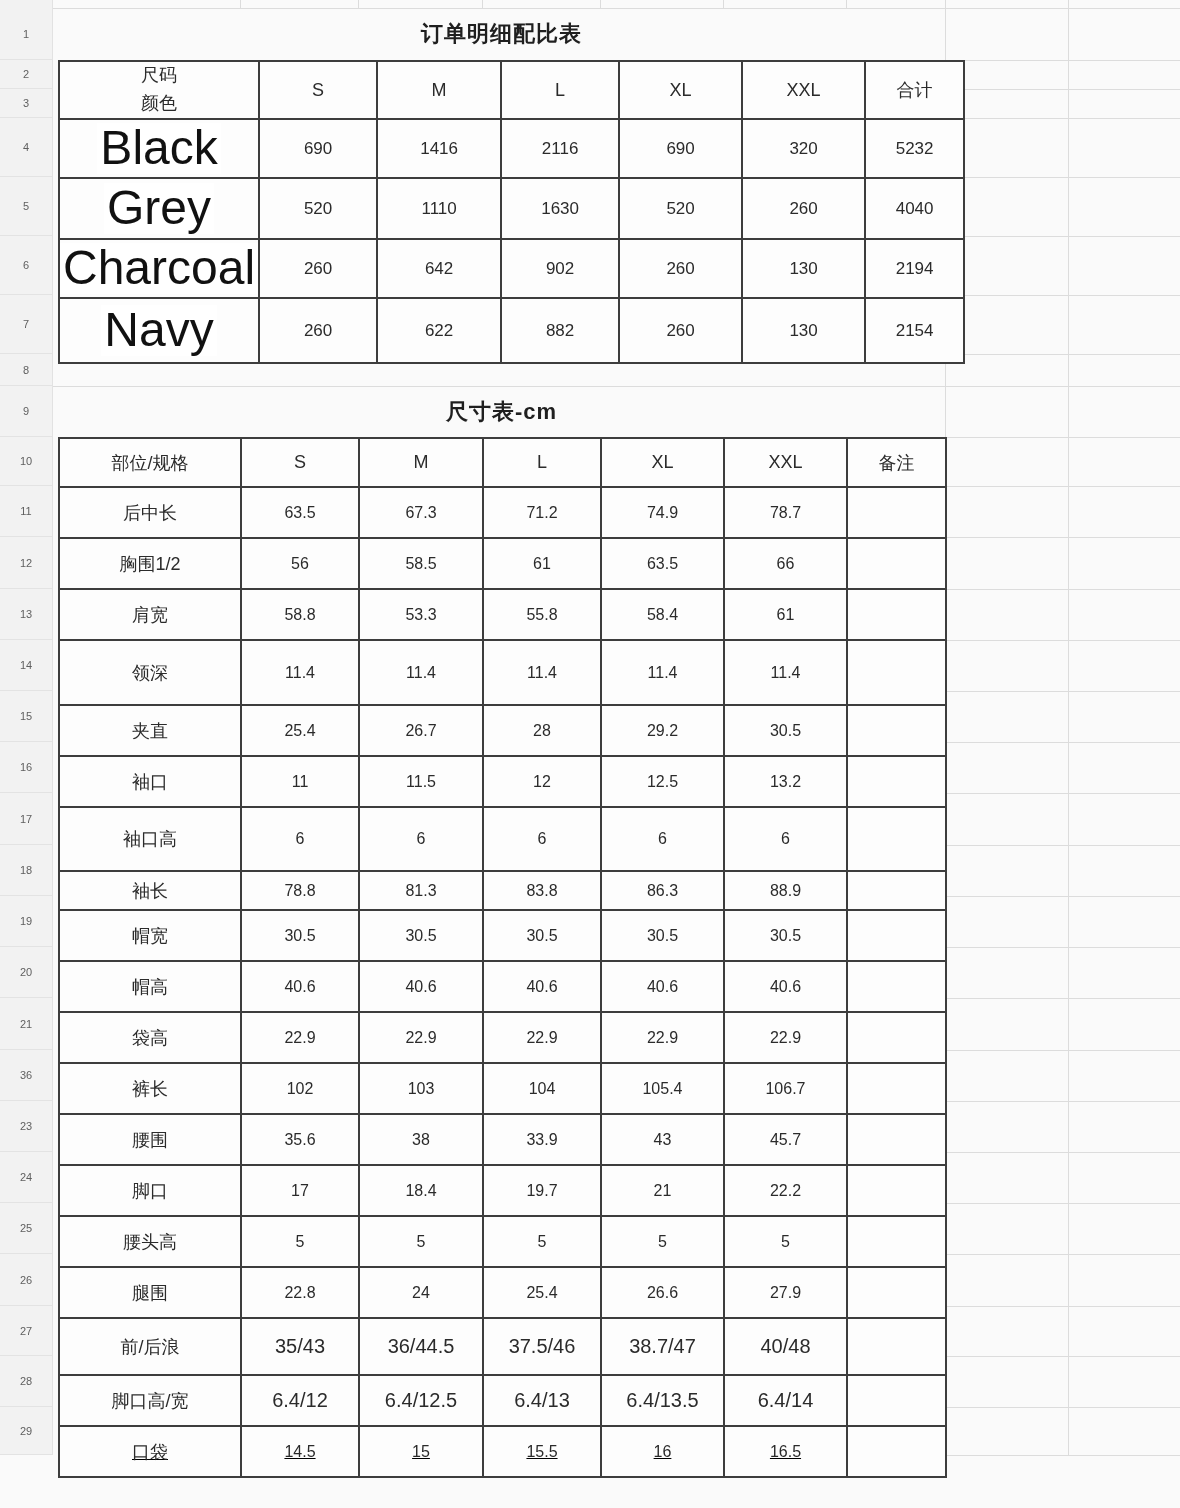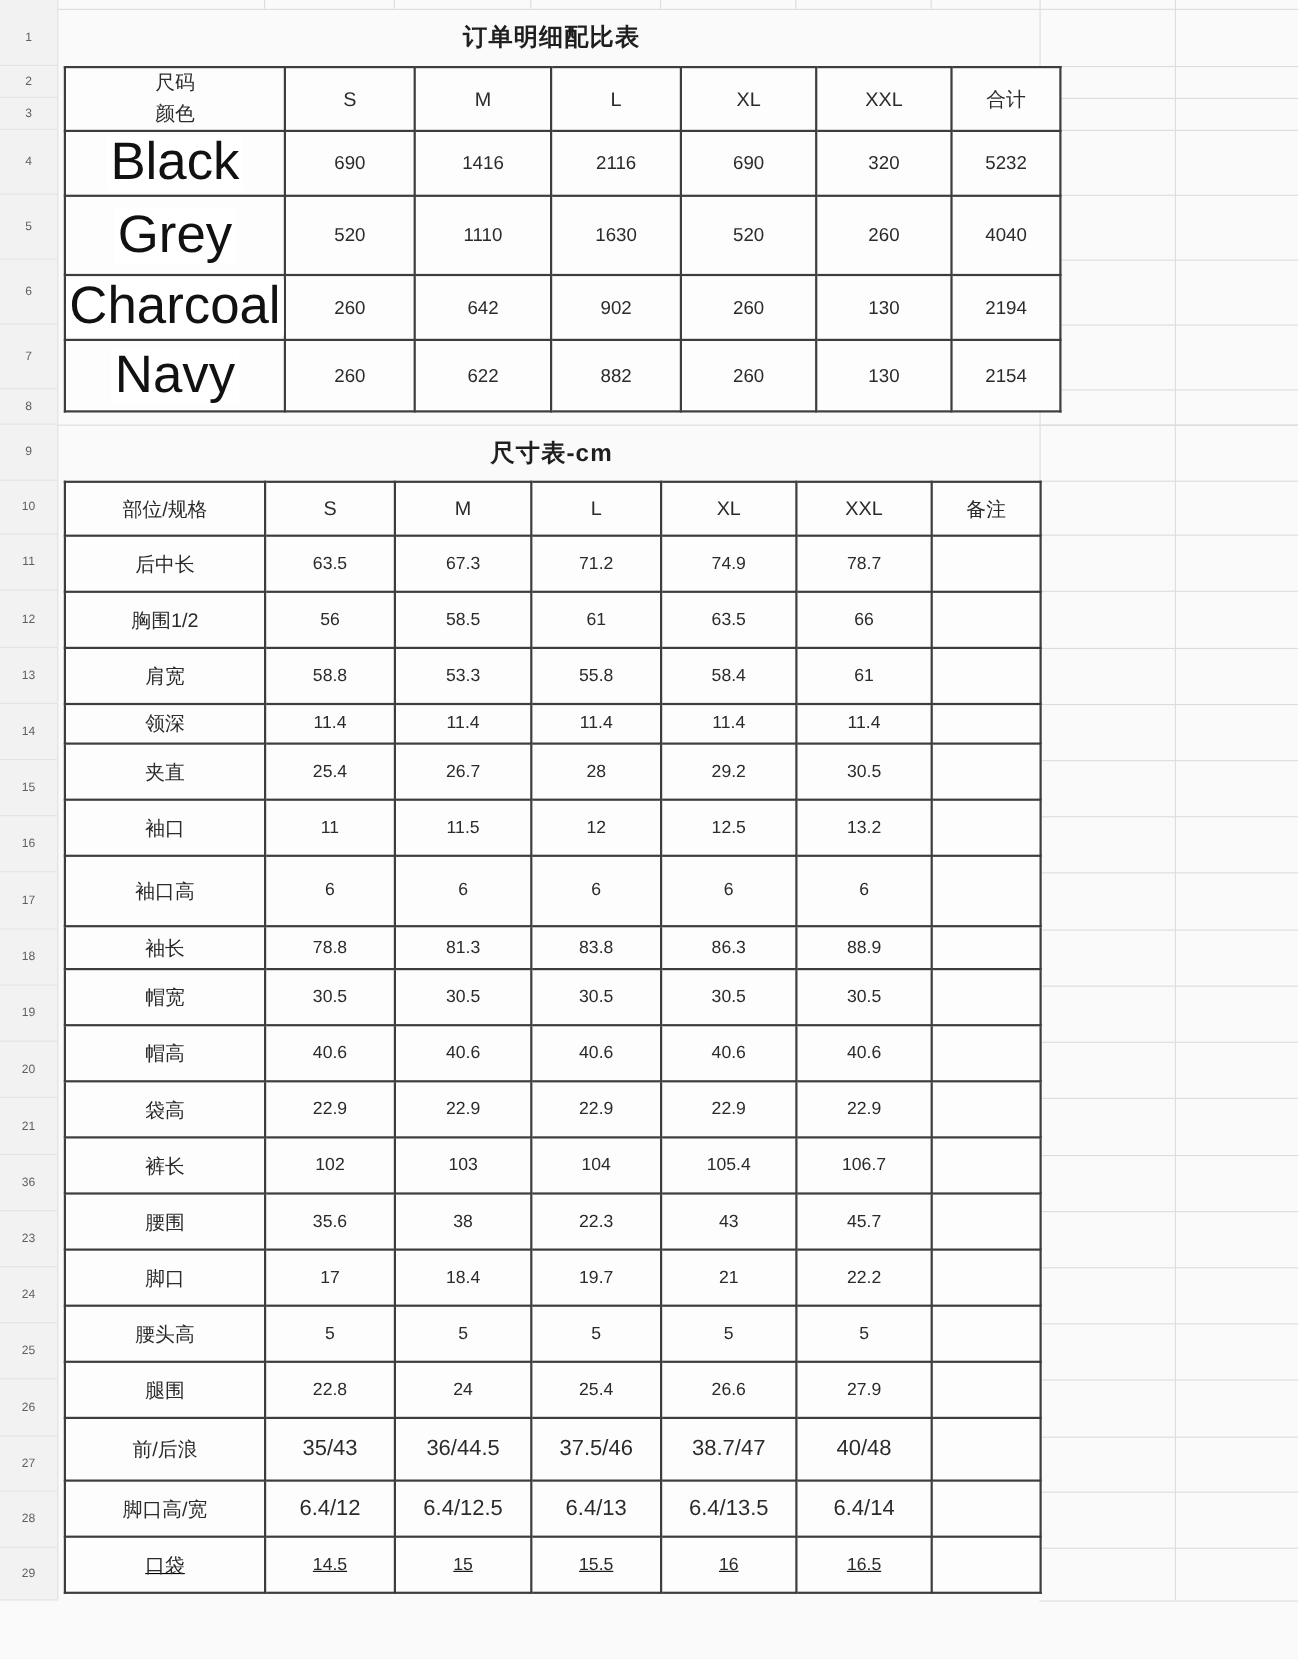--- a/index.html
+++ b/index.html
@@ -168,21 +168,21 @@
         </tr>
         <tr style="height:59px;">
           <td><span class="colorname">Black</span></td>
           <td>690</td>
           <td>1416</td>
           <td>2116</td>
           <td>690</td>
           <td>320</td>
           <td>5232</td>
         </tr>
-        <tr style="height:72px;">
+        <tr style="height:61px;">
           <td><span class="colorname">Grey</span></td>
           <td>520</td>
           <td>1110</td>
           <td>1630</td>
           <td>520</td>
           <td>260</td>
           <td>4040</td>
         </tr>
         <tr style="height:59px;">
           <td><span class="colorname">Charcoal</span></td>
@@ -247,21 +247,21 @@
         </tr>
         <tr style="height:51px;">
           <td class="rowlabel">肩宽</td>
           <td class="val">58.8</td>
           <td class="val">53.3</td>
           <td class="val">55.8</td>
           <td class="val">58.4</td>
           <td class="val">61</td>
           <td class="val"></td>
         </tr>
-        <tr style="height:36px;">
+        <tr style="height:65px;">
           <td class="rowlabel">领深</td>
           <td class="val">11.4</td>
           <td class="val">11.4</td>
           <td class="val">11.4</td>
           <td class="val">11.4</td>
           <td class="val">11.4</td>
           <td class="val"></td>
         </tr>
         <tr style="height:51px;">
           <td class="rowlabel">夹直</td>
@@ -332,21 +332,21 @@
           <td class="val">103</td>
           <td class="val">104</td>
           <td class="val">105.4</td>
           <td class="val">106.7</td>
           <td class="val"></td>
         </tr>
         <tr style="height:51px;">
           <td class="rowlabel">腰围</td>
           <td class="val">35.6</td>
           <td class="val">38</td>
-          <td class="val">22.3</td>
+          <td class="val">33.9</td>
           <td class="val">43</td>
           <td class="val">45.7</td>
           <td class="val"></td>
         </tr>
         <tr style="height:51px;">
           <td class="rowlabel">脚口</td>
           <td class="val">17</td>
           <td class="val">18.4</td>
           <td class="val">19.7</td>
           <td class="val">21</td>

